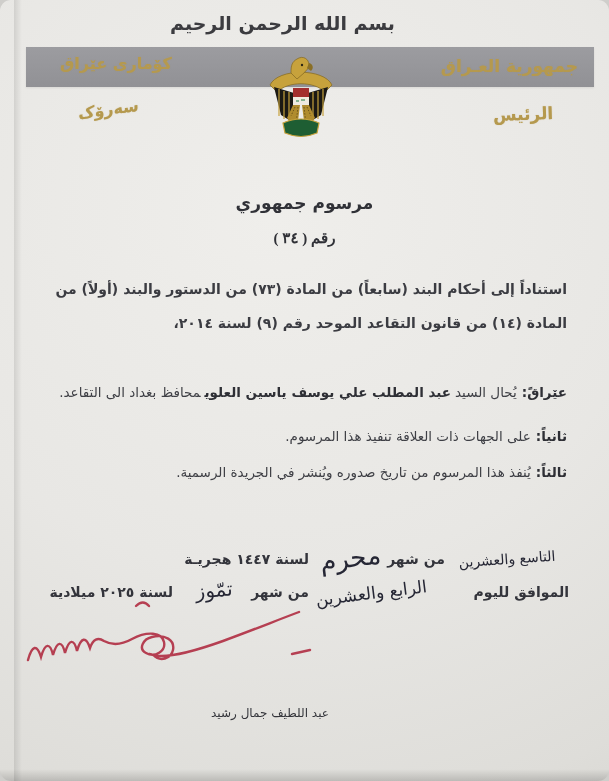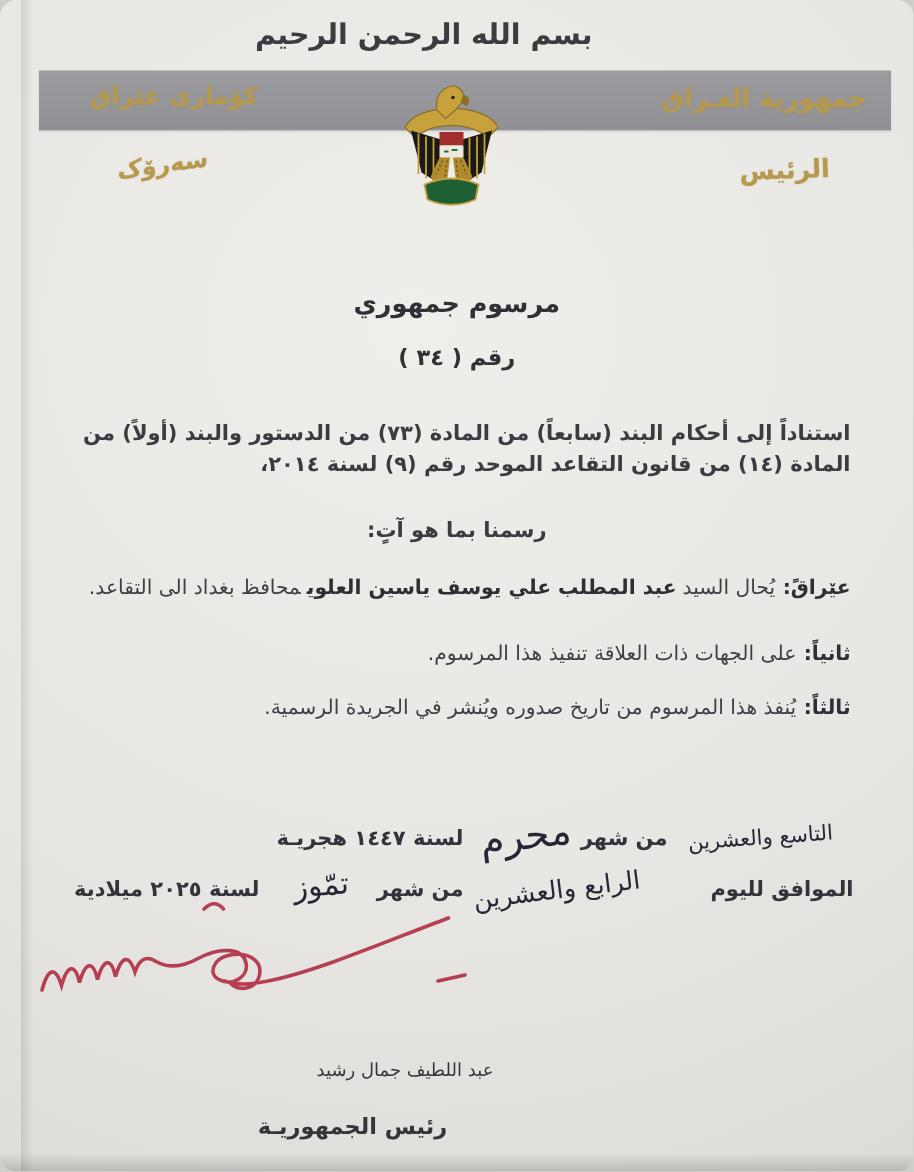--- a/index.html
+++ b/index.html
@@ -36,25 +36,25 @@
   .sub-right{position:absolute;right:56px;top:104px;font-size:17px;font-weight:bold;
     transform:rotate(-2deg);}
   .sub-left{position:absolute;left:78px;top:100px;font-size:16px;font-weight:bold;
     transform:rotate(-8deg) skewX(-6deg);}
 
   .emblem{position:absolute;left:266px;top:55px;}
 
   .doc-title{position:absolute;top:193px;left:0;right:0;text-align:center;
     font-size:17px;font-weight:bold;color:#303137;}
   .doc-number{position:absolute;top:229px;left:0;right:0;text-align:center;
-    font-size:15px;font-weight:bold;color:#303137;}
+    font-size:15px;font-weight:bold;color:#303137;font-family:Liberation Serif, serif;}
 
   .bodytext{color:#3b3c42;font-size:14px;font-weight:bold;}
   .pre1{position:absolute;top:281px;right:42px;}
-  .pre2{position:absolute;top:302px;right:42px;}
+  .pre2{position:absolute;top:315px;right:42px;}
   .intro{position:absolute;top:346px;left:0;right:0;text-align:center;}
 
   .item{position:absolute;right:42px;font-size:13.5px;color:#3e3f45;}
   .item .lbl{font-weight:bold;color:#2e2f35;margin-inline-end:5px;}
   .item .nm{font-weight:bold;color:#2e2f35;}
   .item span{margin-inline-end:4px;}
   .item1{top:384px;} .item2{top:428px;} .item3{top:464px;}
 
   .date-row{
     position:absolute;right:40px;width:522px;display:flex;direction:rtl;
@@ -110,21 +110,20 @@
     <path d="M29 52 L 25 61 M32 52 L 30 69" stroke="#6e5519" stroke-width="1" stroke-dasharray="1.5 1.6" fill="none"></path>
     <path d="M41 52 L 45 61 M38 52 L 40 69" stroke="#6e5519" stroke-width="1" stroke-dasharray="1.5 1.6" fill="none"></path>
     <path d="M17 68 Q 35 60 53 68 L 51 78 Q 35 85 19 78 Z" fill="#1e5e33" stroke="#c7a23c" stroke-width="1.2"></path>
   </svg>
 
   <div class="doc-title">مرسوم جمهوري</div>
   <div class="doc-number">رقم ( ٣٤ )</div>
 
   <div class="bodytext pre1">استناداً إلى أحكام البند (سابعاً) من المادة (٧٣) من الدستور والبند (أولاً) من</div>
   <div class="bodytext pre2">المادة (١٤) من قانون التقاعد الموحد رقم (٩) لسنة ٢٠١٤،</div>
-  <div class="bodytext intro">رسمنا بما هو آتٍ:</div>
 
   <div class="item item1">
     <span class="lbl">عێراقً:</span><span>يُحال السيد</span><span class="nm">عبد المطلب علي يوسف ياسين العلوي</span><span>محافظ بغداد الى التقاعد.</span>
   </div>
   <div class="item item3">
     <span class="lbl">ثالثاً:</span><span>يُنفذ هذا المرسوم من تاريخ صدوره ويُنشر في الجريدة الرسمية.</span>
   </div>
   <div class="item item2">
     <span class="lbl">ثانياً:</span><span>على الجهات ذات العلاقة تنفيذ هذا المرسوم.</span>
   </div>
@@ -159,15 +158,14 @@
                c -8 -4 -3 -14 6 -16
                c 13 -3 23 3 21 13
                c -2 9 -13 12 -20 5
                c 14 4 42 -4 70 -14
                c 30 -11 52 -20 76 -29"></path>
       <path d="M274 58 l 18 -4"></path>
     </g>
   </svg>
 
   <div class="sig-name">عبد اللطيف جمال رشيد</div>
-  <div class="sig-title">رئيس الجمهوريـة</div>
 
 </div>
 
 </body></html>

